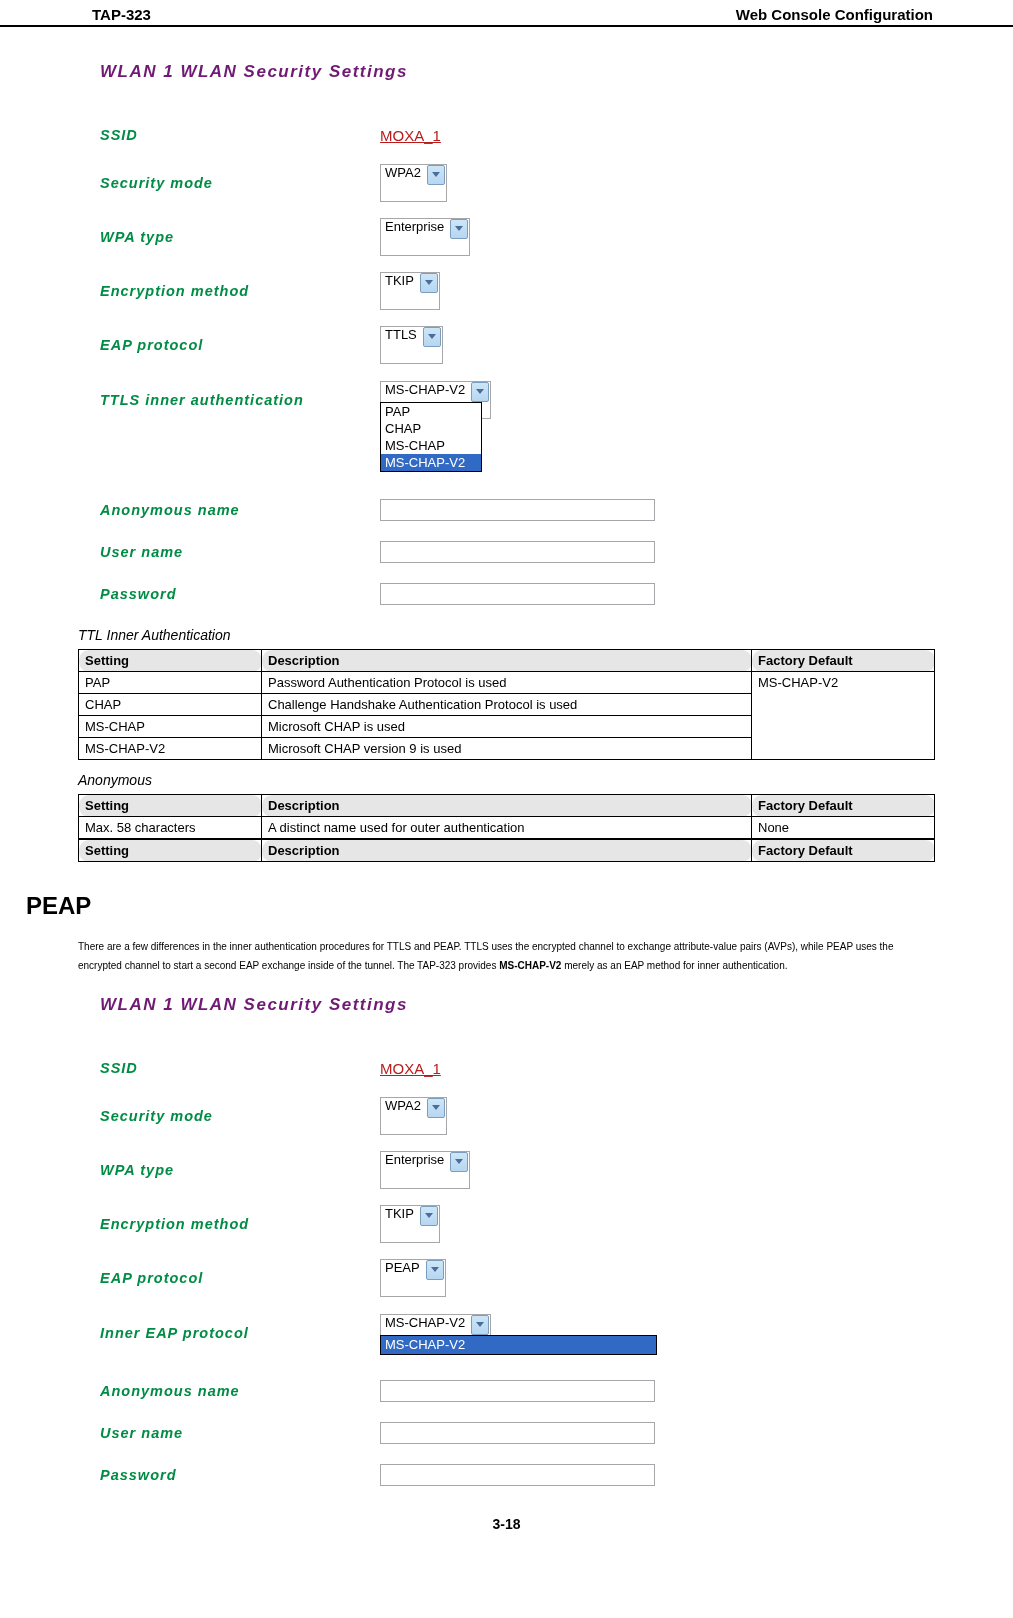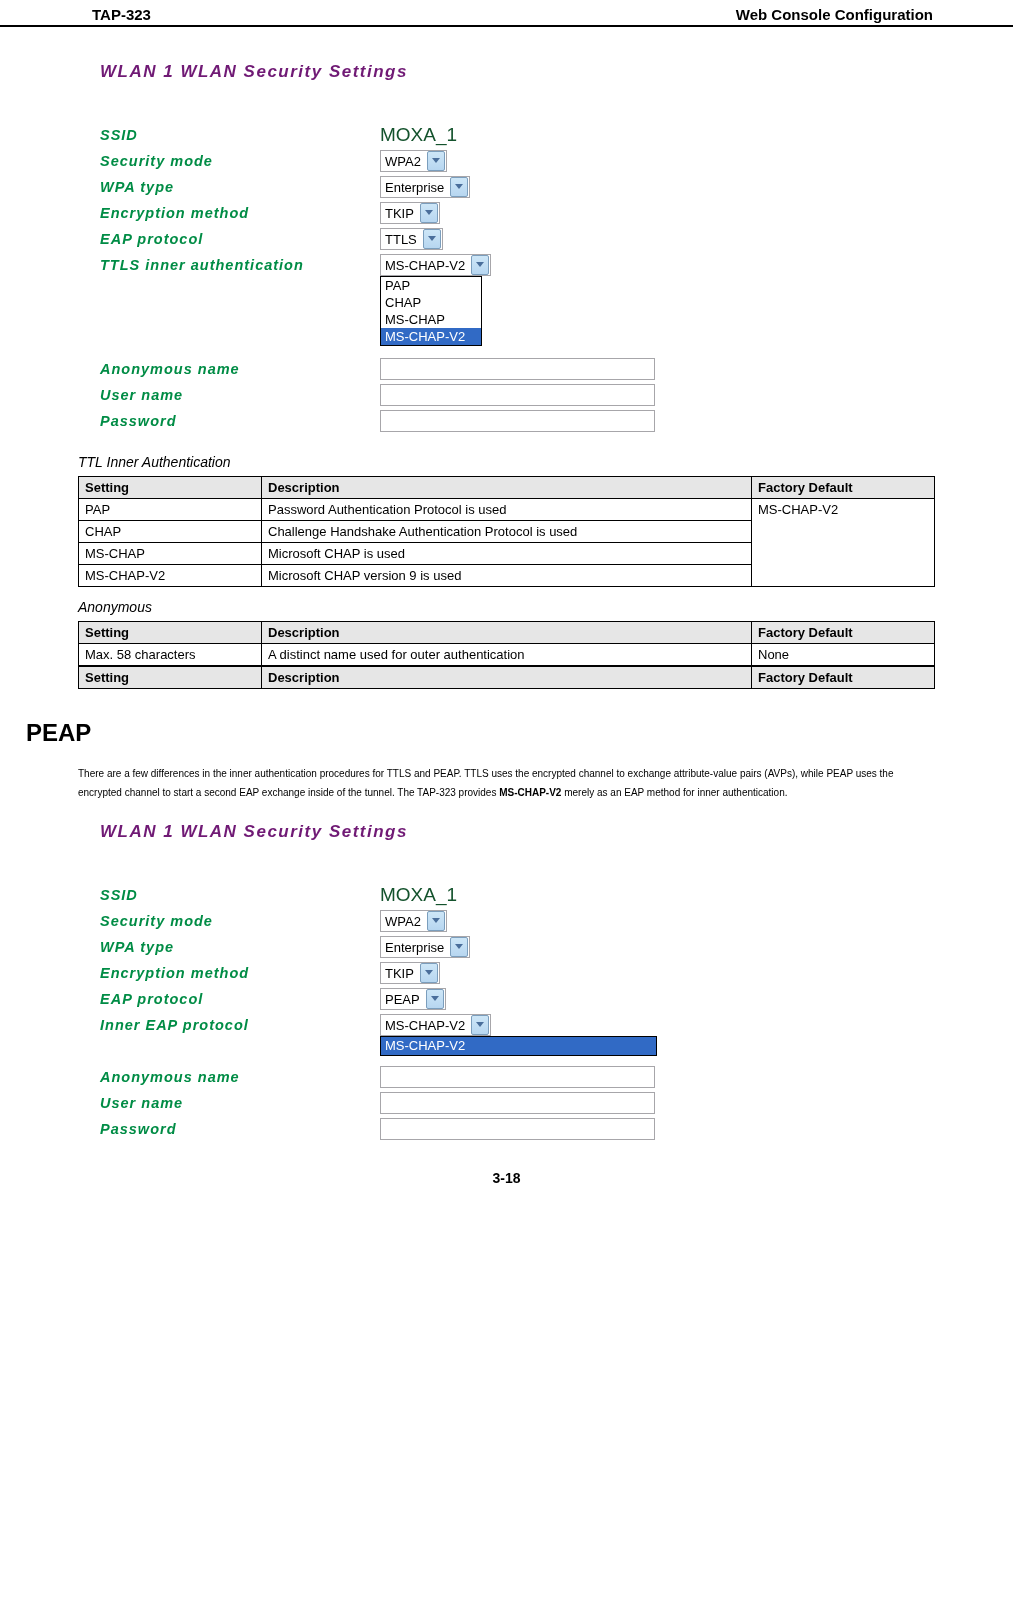--- a/index.html
+++ b/index.html
@@ -32,44 +32,44 @@
     font-family: Verdana, Geneva, sans-serif;
     font-style: italic;
     font-weight: bold;
     font-size: 17px;
     letter-spacing: 1.5px;
     margin-bottom: 40px;
   }
   .ui-row {
     display: flex;
     align-items: center;
-    margin: 0 0;
+    margin: 16px 0;
     min-height: 26px;
   }
   .ui-label {
     color: #008c45;
     font-family: Verdana, Geneva, sans-serif;
     font-style: italic;
     font-weight: bold;
     font-size: 14.5px;
     letter-spacing: 1px;
     width: 280px;
     flex: none;
   }
   .ui-value-text {
     font-family: Arial, sans-serif;
-    font-size: 19px;
-    color: #14532d;
+    font-size: 15px;
+    color: #b91c1c;
+    text-decoration: underline;
   }
   .fake-select {
     display: inline-flex;
-    align-items: center;
     border: 1px solid #a7a6aa;
     background: #fff;
-    height: 22px;
+    height: 38px;
     font-family: Arial, sans-serif;
     font-size: 13px;
     padding-left: 4px;
     box-sizing: border-box;
   }
   .fake-select .opt {
     padding-right: 6px;
   }
   .arrow-btn {
     width: 16px;
@@ -149,20 +149,21 @@
   }
   table.spec th, table.spec td {
     border: 1px solid #000;
     padding: 3px 6px;
     text-align: left;
     vertical-align: top;
   }
   table.spec th {
     background: #e6e6e6;
     font-weight: bold;
+    border-radius: 10px;
   }
   .col-setting { width: 170px; }
   .col-default { width: 170px; }
   h2.peap {
     font-family: Verdana, Geneva, sans-serif;
     font-weight: bold;
     font-size: 24px;
     margin: 30px 0 18px -52px;
   }
   p.body {

